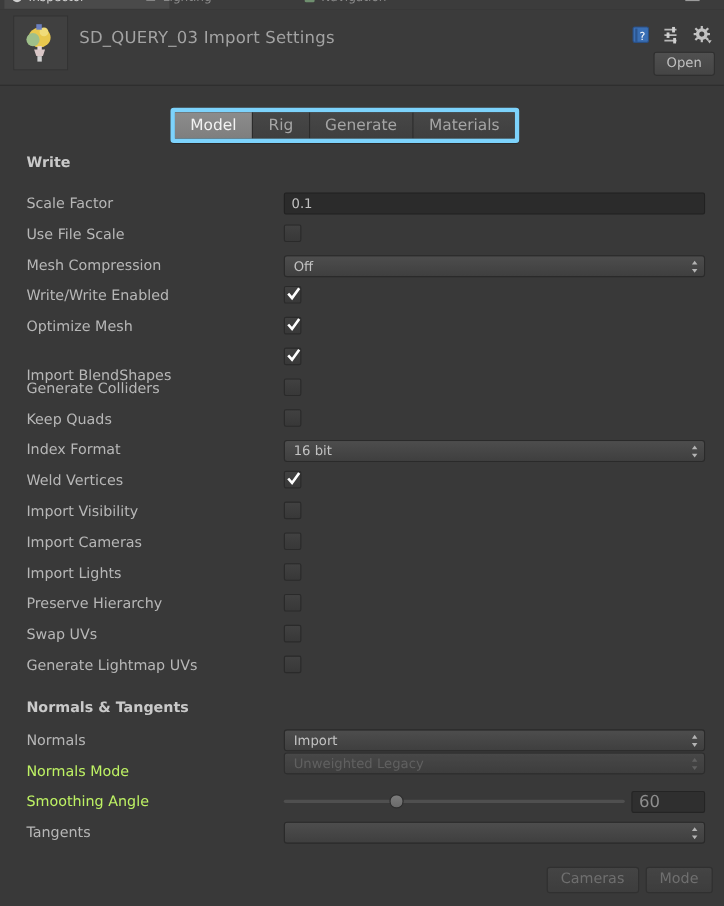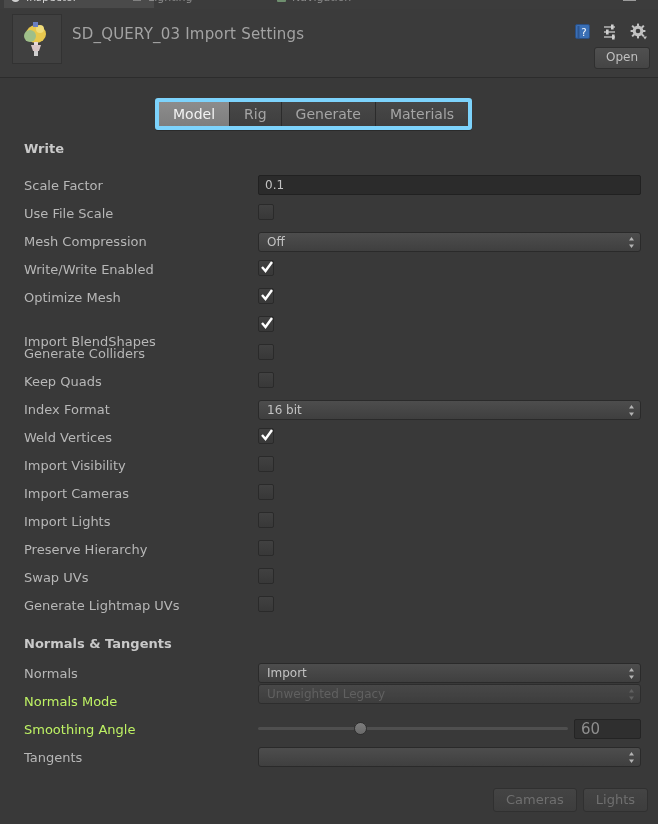--- a/index.html
+++ b/index.html
@@ -481,15 +481,15 @@
     <div class="field popup" style="top:615px">
       <svg class="arrows" viewBox="0 0 7 13">
         <path d="M3.5 1 L6 4.5 L1 4.5 Z" fill="#b4b4b4"></path>
           <path d="M3.5 12 L6 8.5 L1 8.5 Z" fill="#b4b4b4"></path>
       </svg>
     </div>
   </div>
 
   <div class="footer">
     <div class="btn">Cameras</div>
-    <div class="btn">Lights</div>
+    <div class="btn">Mode</div>
   </div>
 </div>
 
 </body></html>

